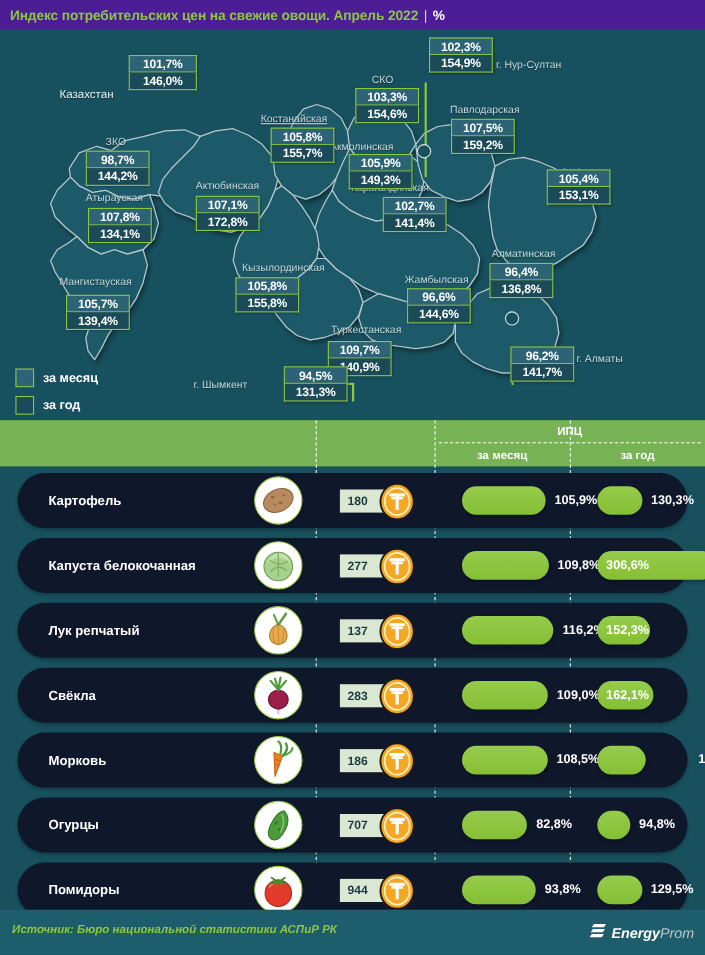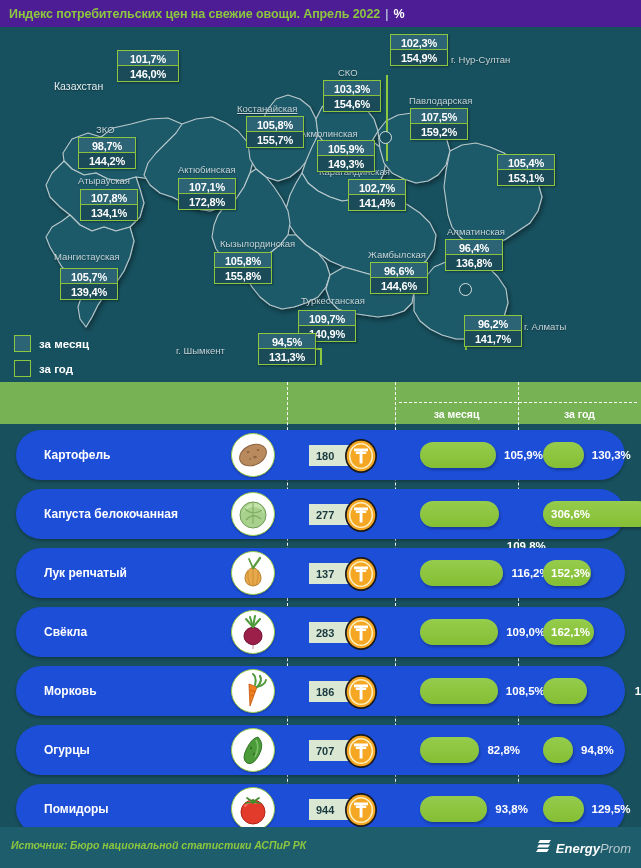--- a/index.html
+++ b/index.html
@@ -103,21 +103,21 @@
     position:absolute;top:0;width:0;height:445px;
     border-left:1.6px dashed #ffffff;opacity:.95;
   }
   .vsep.s1{left:287px;}
   .vsep.s2{left:395px;}
   .vsep.s3{left:518px;}
 
   
   .row{
     position:absolute;left:16px;width:609px;height:50px;
-    background:#1d4ed8;border-radius:25px;
+    background:#0f172a;border-radius:25px;
     box-shadow:0 2px 3px rgba(0,0,0,.25);
   }
   .row .name{
     position:absolute;left:28px;top:0;height:50px;display:flex;align-items:center;
     color:#ffffff;font-size:12px;font-weight:bold;white-space:nowrap;
   }
   .veg{
     position:absolute;left:215px;top:3px;width:44px;height:44px;
     border-radius:50%;background:#ffffff;border:1.6px solid #9acb4c;
     box-sizing:border-box;overflow:hidden;
@@ -352,20 +352,21 @@
       <div class="lrow">
         <span class="sw y"></span>
         <span class="ltxt">за год</span>
       </div>
     </div>
   </div>
 
   <div class="table">
 
     <div class="thead"></div>
+    <div class="th-ipc">ИПЦ</div>
     <div class="th-dash-h"></div>
     <div class="th-month">за месяц</div>
     <div class="th-year">за год</div>
 
     <div class="vsep s1"></div>
     <div class="vsep s2"></div>
     <div class="vsep s3"></div>
 
     <div id="rows">
         <div class="row" style="top: 48px;">
@@ -407,21 +408,21 @@
           <div class="pricebox">277</div>
           <div class="coin"><svg width="36" height="36" viewBox="0 0 36 36">
               <ellipse cx="18" cy="18" rx="16" ry="17" fill="#1a1a1a"></ellipse>
               <ellipse cx="18" cy="18" rx="14.3" ry="15.3" fill="#f5a623"></ellipse>
               <ellipse cx="18" cy="18" rx="11.3" ry="12.3" fill="none" stroke="#fdf0c0" stroke-width="1.6"></ellipse>
               <rect x="11" y="10.5" width="14" height="2.8" fill="#ffffff"></rect>
               <rect x="16.6" y="12.5" width="2.9" height="13" fill="#ffffff"></rect>
               <rect x="12.8" y="13.6" width="10.4" height="2.4" fill="#ffffff"></rect>
             </svg></div>
           <div class="bar m" style="width: 78.7867px;"></div>
-          <div class="blabel" style="left: 490.787px; margin-top: 32px;">109,8%</div>
+          <div class="blabel" style="left: 490.787px;">109,8%</div>
           <div class="bar y" style="width: 108px;"></div>
           <div class="blabel inside" style="left: 535px;">306,6%</div>
         </div>
         <div class="row" style="top: 166px;">
           <div class="name">Лук репчатый</div>
           <div class="veg">
             <svg width="40" height="40" viewBox="0 0 40 40">
               <path d="M20,14 Q12,18 12,25 Q12,32 20,33 Q28,32 28,25 Q28,18 20,14Z" fill="#e8a94a" stroke="#b8802f" stroke-width="1"></path>
               <path d="M20,15 L20,33" stroke="#c48c34" stroke-width="0.9"></path>
               <path d="M15,17 Q14,25 17,32" stroke="#c48c34" stroke-width="0.8" fill="none"></path>

